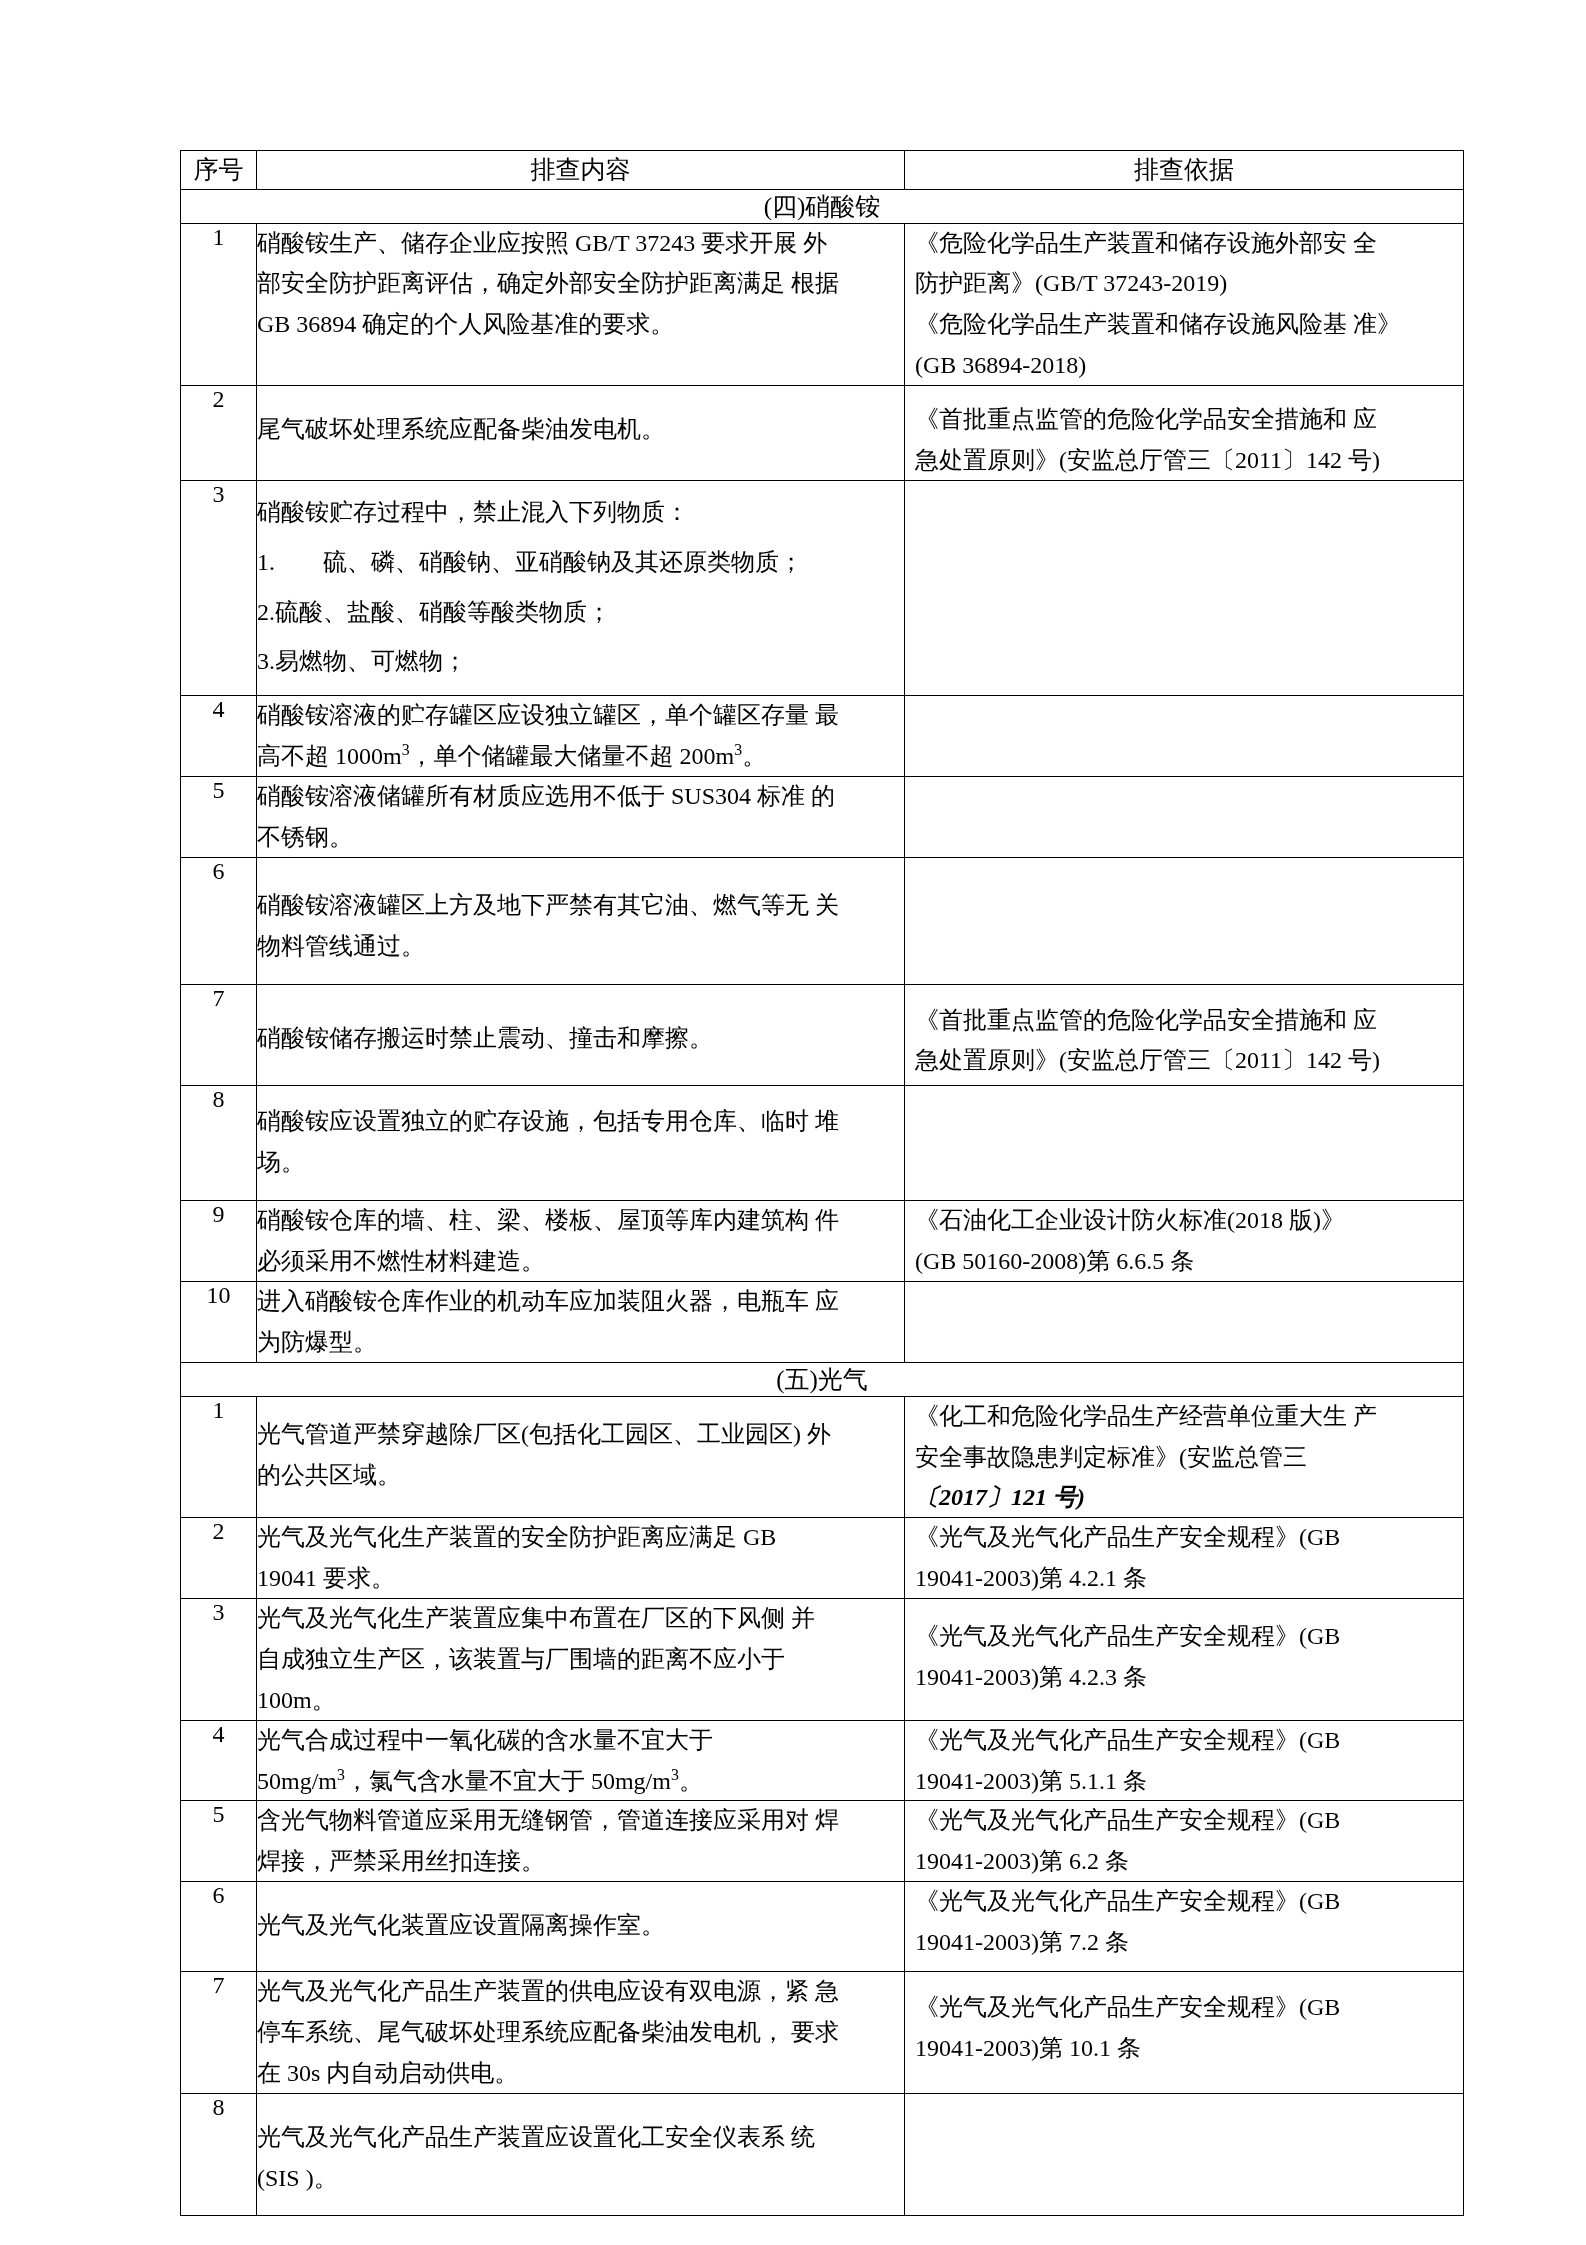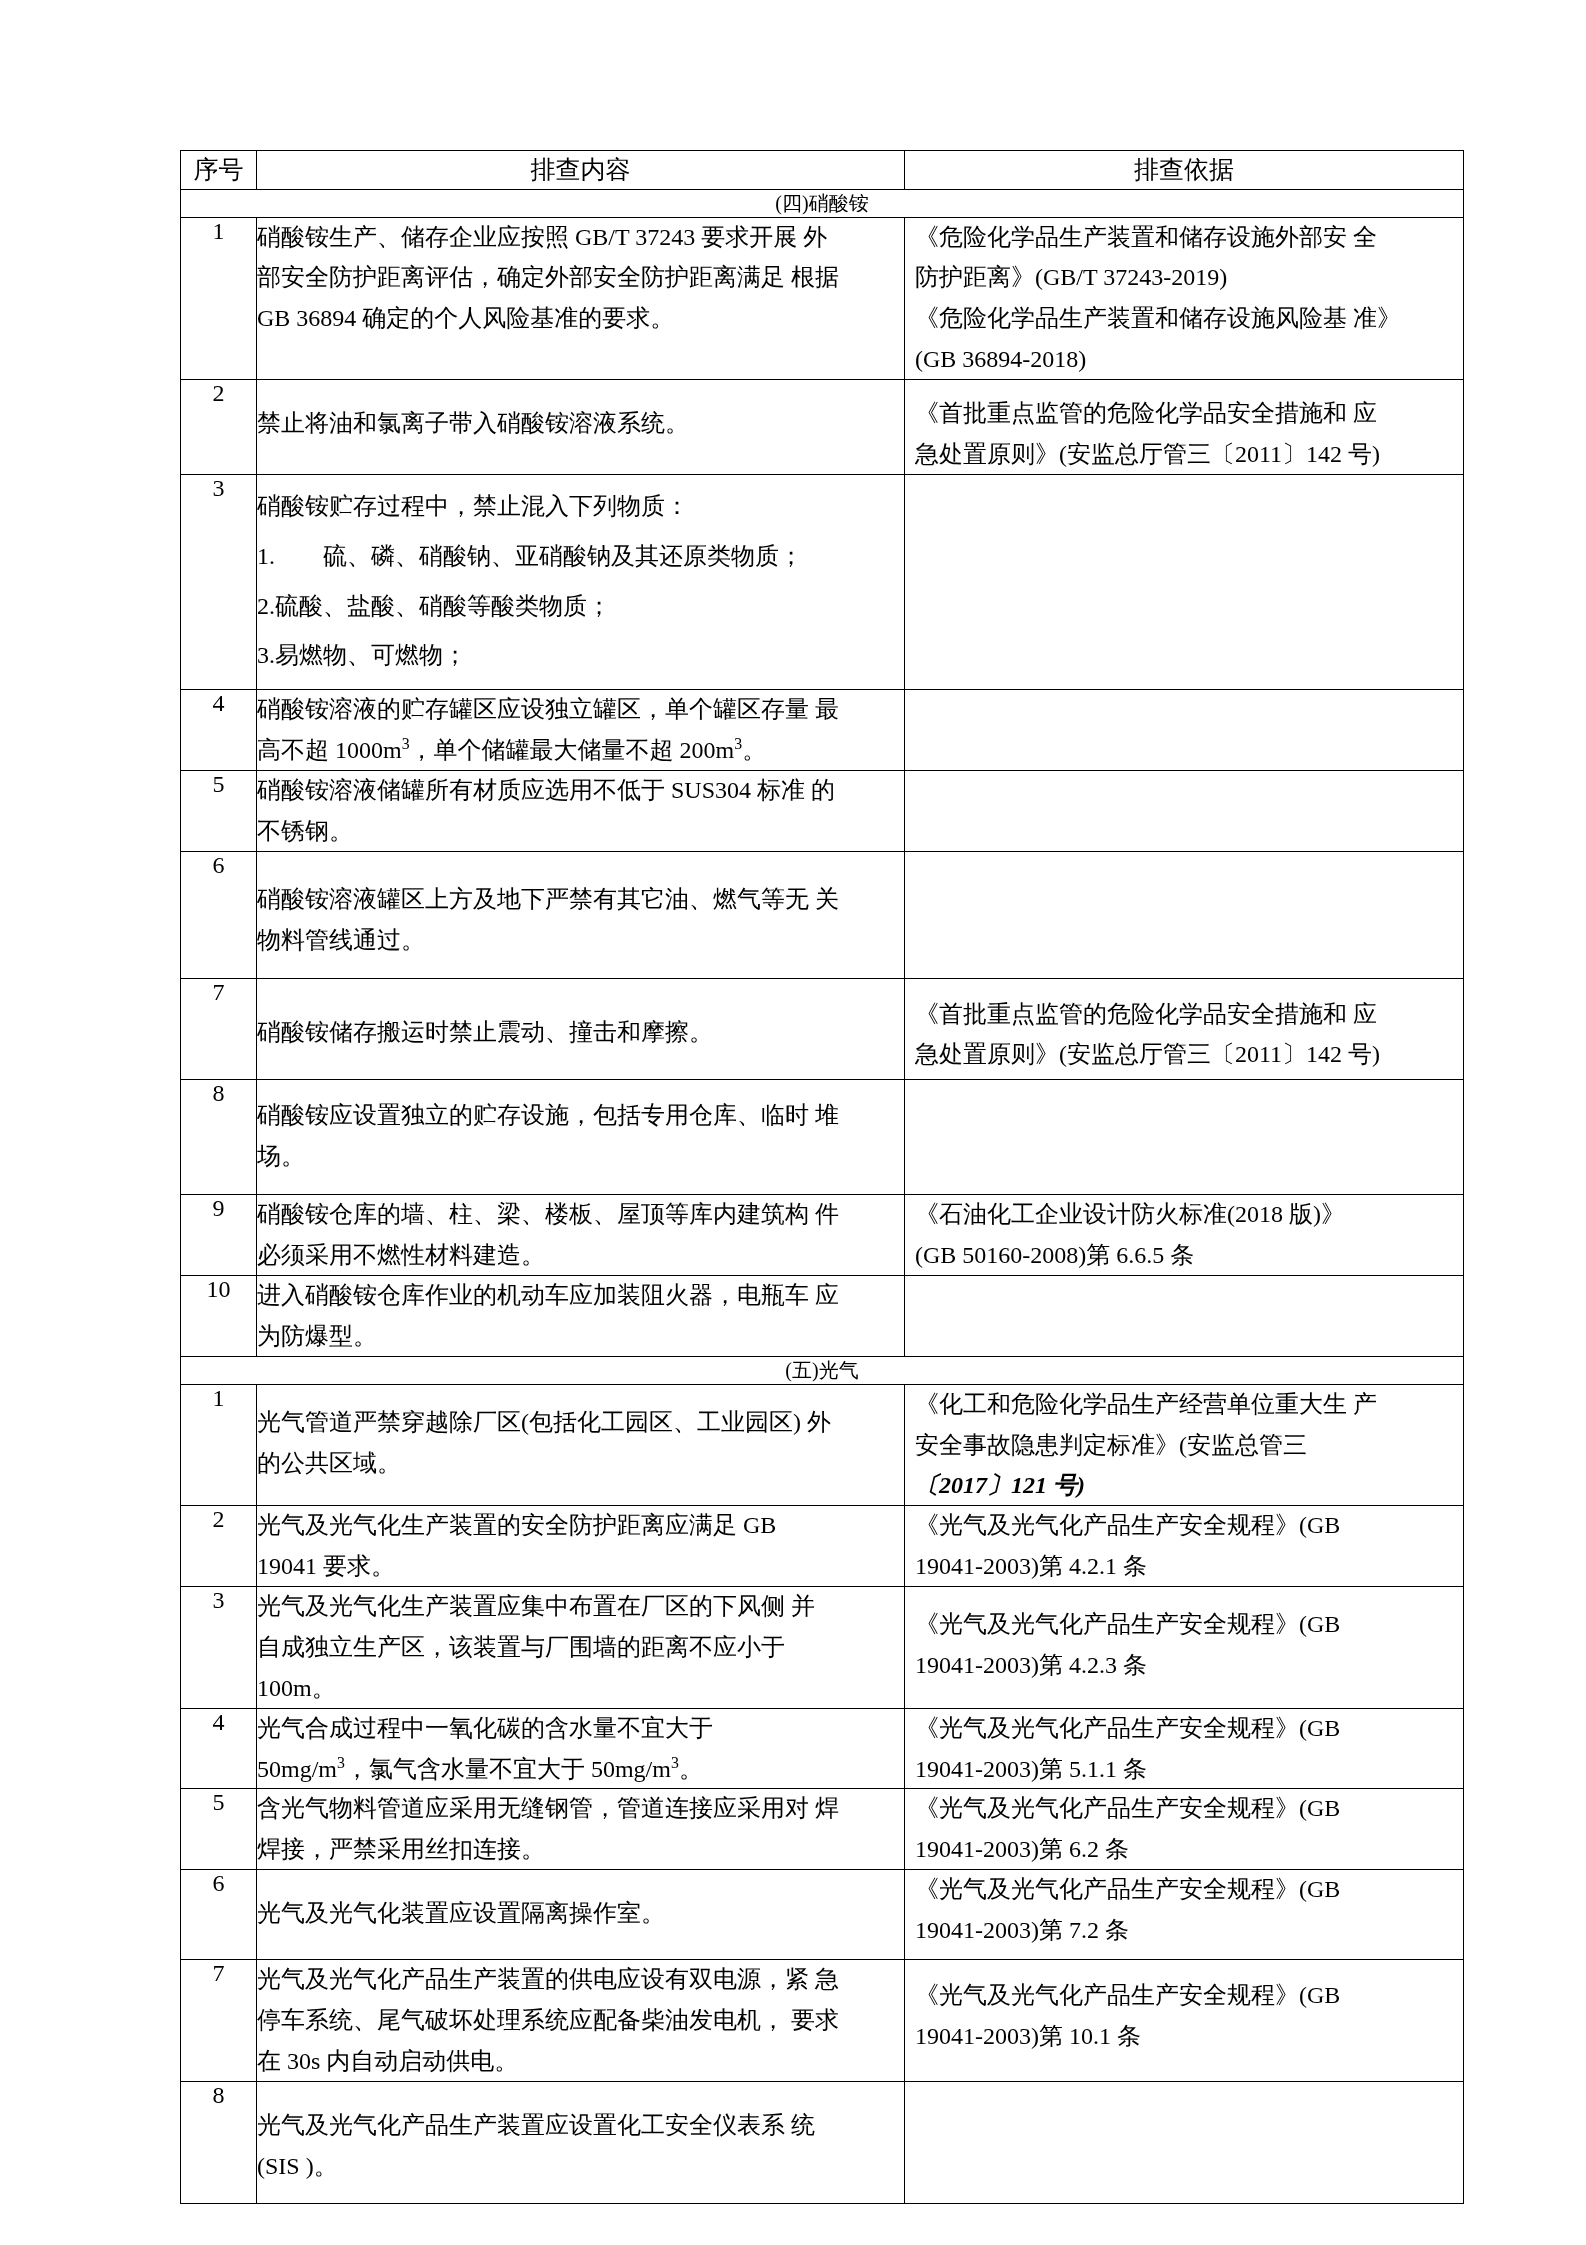--- a/index.html
+++ b/index.html
@@ -37,21 +37,21 @@
 
   .hdr {
     text-align: center;
     font-size: 25px;
     line-height: 1.5;
     padding: 12px 0 14px 0;
     font-family: "Liberation Serif", serif;
   }
   .section-title {
     text-align: center;
-    font-size: 20px;
+    font-size: 25px;
     padding: 14px 0 15px 0;
   }
   .no {
     text-align: center;
     font-size: 24px;
     padding-top: 0;
     vertical-align: middle;
   }
   td.no { vertical-align: middle; }
   .cell {
@@ -112,21 +112,21 @@
           <p>《危险化学品生产装置和储存设施外部安 全</p>
           <p>防护距离》(GB/T 37243-2019)</p>
           <p>《危险化学品生产装置和储存设施风险基 准》</p>
           <p>(GB 36894-2018)</p>
         </td>
       </tr>
 
       <tr>
         <td class="no">2</td>
         <td class="cell" style="padding-top:24px;padding-bottom:26px;">
-          <p>禁止将油和氯离子带入硝酸铵溶液系统。</p>
+          <p>尾气破坏处理系统应配备柴油发电机。</p>
         </td>
         <td class="cell basis" style="padding-top:14px;">
           <p>《首批重点监管的危险化学品安全措施和 应</p>
           <p>急处置原则》(安监总厅管三〔2011〕142 号)</p>
         </td>
       </tr>
 
       <tr>
         <td class="no">3</td>
         <td class="cell" style="padding-top:12px;padding-bottom:14px;">

